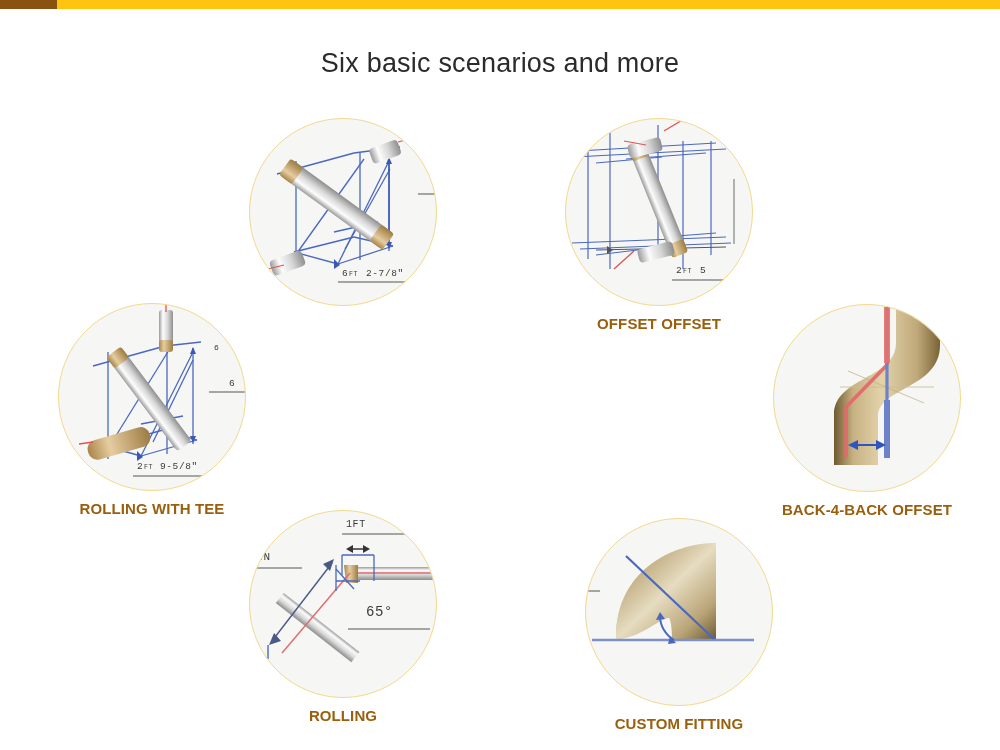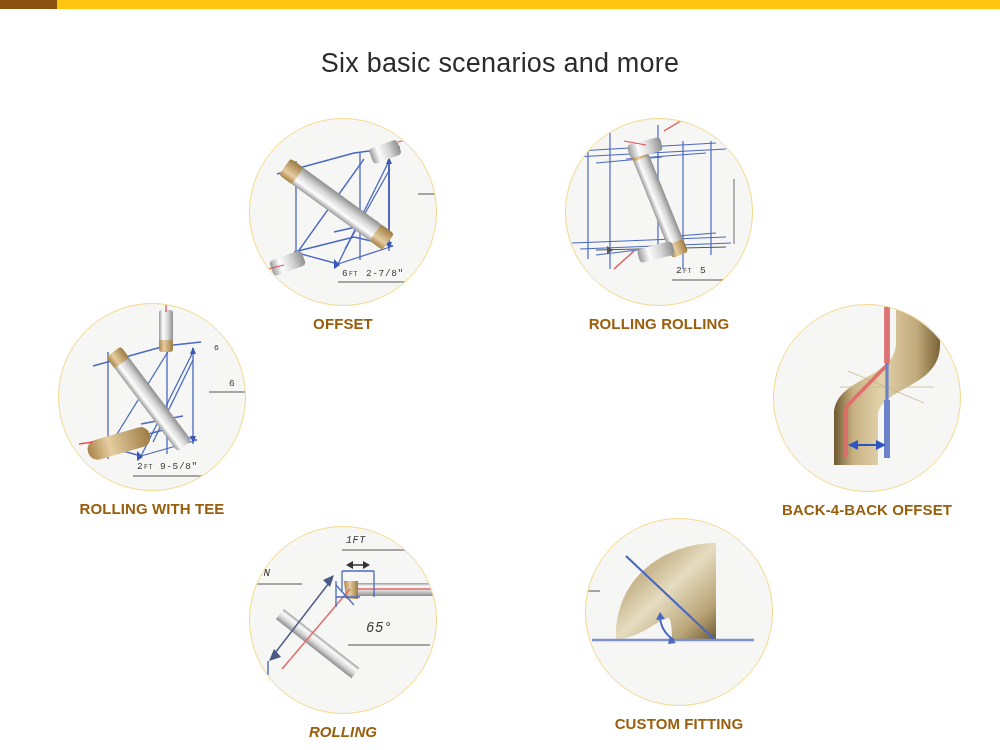--- a/index.html
+++ b/index.html
@@ -155,21 +155,20 @@
 
         <g>
           <text class="dimtxt" x="92" y="157" font-size="9.5" letter-spacing="0.6">6</text>
           <text class="dimtxt" x="99" y="157" font-size="6.6" letter-spacing="0.6">FT</text>
           <text class="dimtxt" x="116" y="157" font-size="9.5" letter-spacing="0.6">2-7/8"</text>
           <line x1="88" y1="163" x2="166" y2="163" stroke="#555" stroke-width="1.1"></line>
         </g>
         <line x1="168" y1="75" x2="186" y2="75" stroke="#555" stroke-width="1.1"></line>
       </svg>
     </div>
-    <div class="caption wide">OFFSET</div>
   </div>
 
   <div class="scenario" style="left:565px; top:118px;">
     <div class="circle">
       <svg width="186" height="186" viewBox="0 0 186 186">
         <g stroke="#4a68c0" stroke-width="1.2" fill="none">
 
           <line x1="22" y1="26" x2="22" y2="140"></line>
           <line x1="44" y1="12" x2="44" y2="150"></line>
           <line x1="92" y1="6" x2="92" y2="134"></line>
@@ -220,21 +219,21 @@
         <line x1="48" y1="150" x2="68" y2="132" stroke="#e05252" stroke-width="1.3"></line>
         <line x1="58" y1="22" x2="80" y2="26" stroke="#e05252" stroke-width="1.2"></line>
         <g>
           <text class="dimtxt" x="110" y="154" font-size="9.5" letter-spacing="0.6">2</text>
           <text class="dimtxt" x="117" y="154" font-size="6.6" letter-spacing="0.6">FT</text>
           <text class="dimtxt" x="134" y="154" font-size="9.5" letter-spacing="0.6">5</text>
           <line x1="106" y1="161" x2="180" y2="161" stroke="#555" stroke-width="1.1"></line>
         </g>
       </svg>
     </div>
-    <div class="caption wide">ROLLING ROLLING</div>
+    <div class="caption wide">OFFSET OFFSET</div>
   </div>
 
   <div class="scenario" style="left:58px; top:303px;">
     <div class="circle">
       <svg width="186" height="186" viewBox="0 0 186 186">
         <g stroke="#4a68c0" stroke-width="1.3" fill="none">
           <line x1="49" y1="48" x2="49" y2="155"></line>
           <line x1="108" y1="38" x2="108" y2="150"></line>
           <line x1="134" y1="44" x2="134" y2="140"></line>
           <line x1="34" y1="62" x2="106" y2="42"></line>
@@ -329,21 +328,21 @@
         </g>
         <g fill="#2f55c0" stroke="none">
           <path d="M84 135 L74 140 L84 145"></path>
           <path d="M102 135 L112 140 L102 145"></path>
         </g>
       </svg>
     </div>
     <div class="caption wide">BACK-4-BACK OFFSET</div>
   </div>
 
-  <div class="scenario" style="left:249px; top:526px;font-style:italic;">
+  <div class="scenario" style="left:249px; top:510px;">
     <div class="circle">
       <svg width="186" height="186" viewBox="0 0 186 186">
         <defs>
           <linearGradient id="pipeh" x1="0" y1="0" x2="0" y2="1">
             <stop offset="0%" stop-color="#9c9c9c"></stop>
             <stop offset="25%" stop-color="#fbfbfb"></stop>
             <stop offset="60%" stop-color="#d8d8d8"></stop>
             <stop offset="100%" stop-color="#8d8d8d"></stop>
           </linearGradient>
           <linearGradient id="tang5" x1="0" y1="0" x2="1" y2="0">

